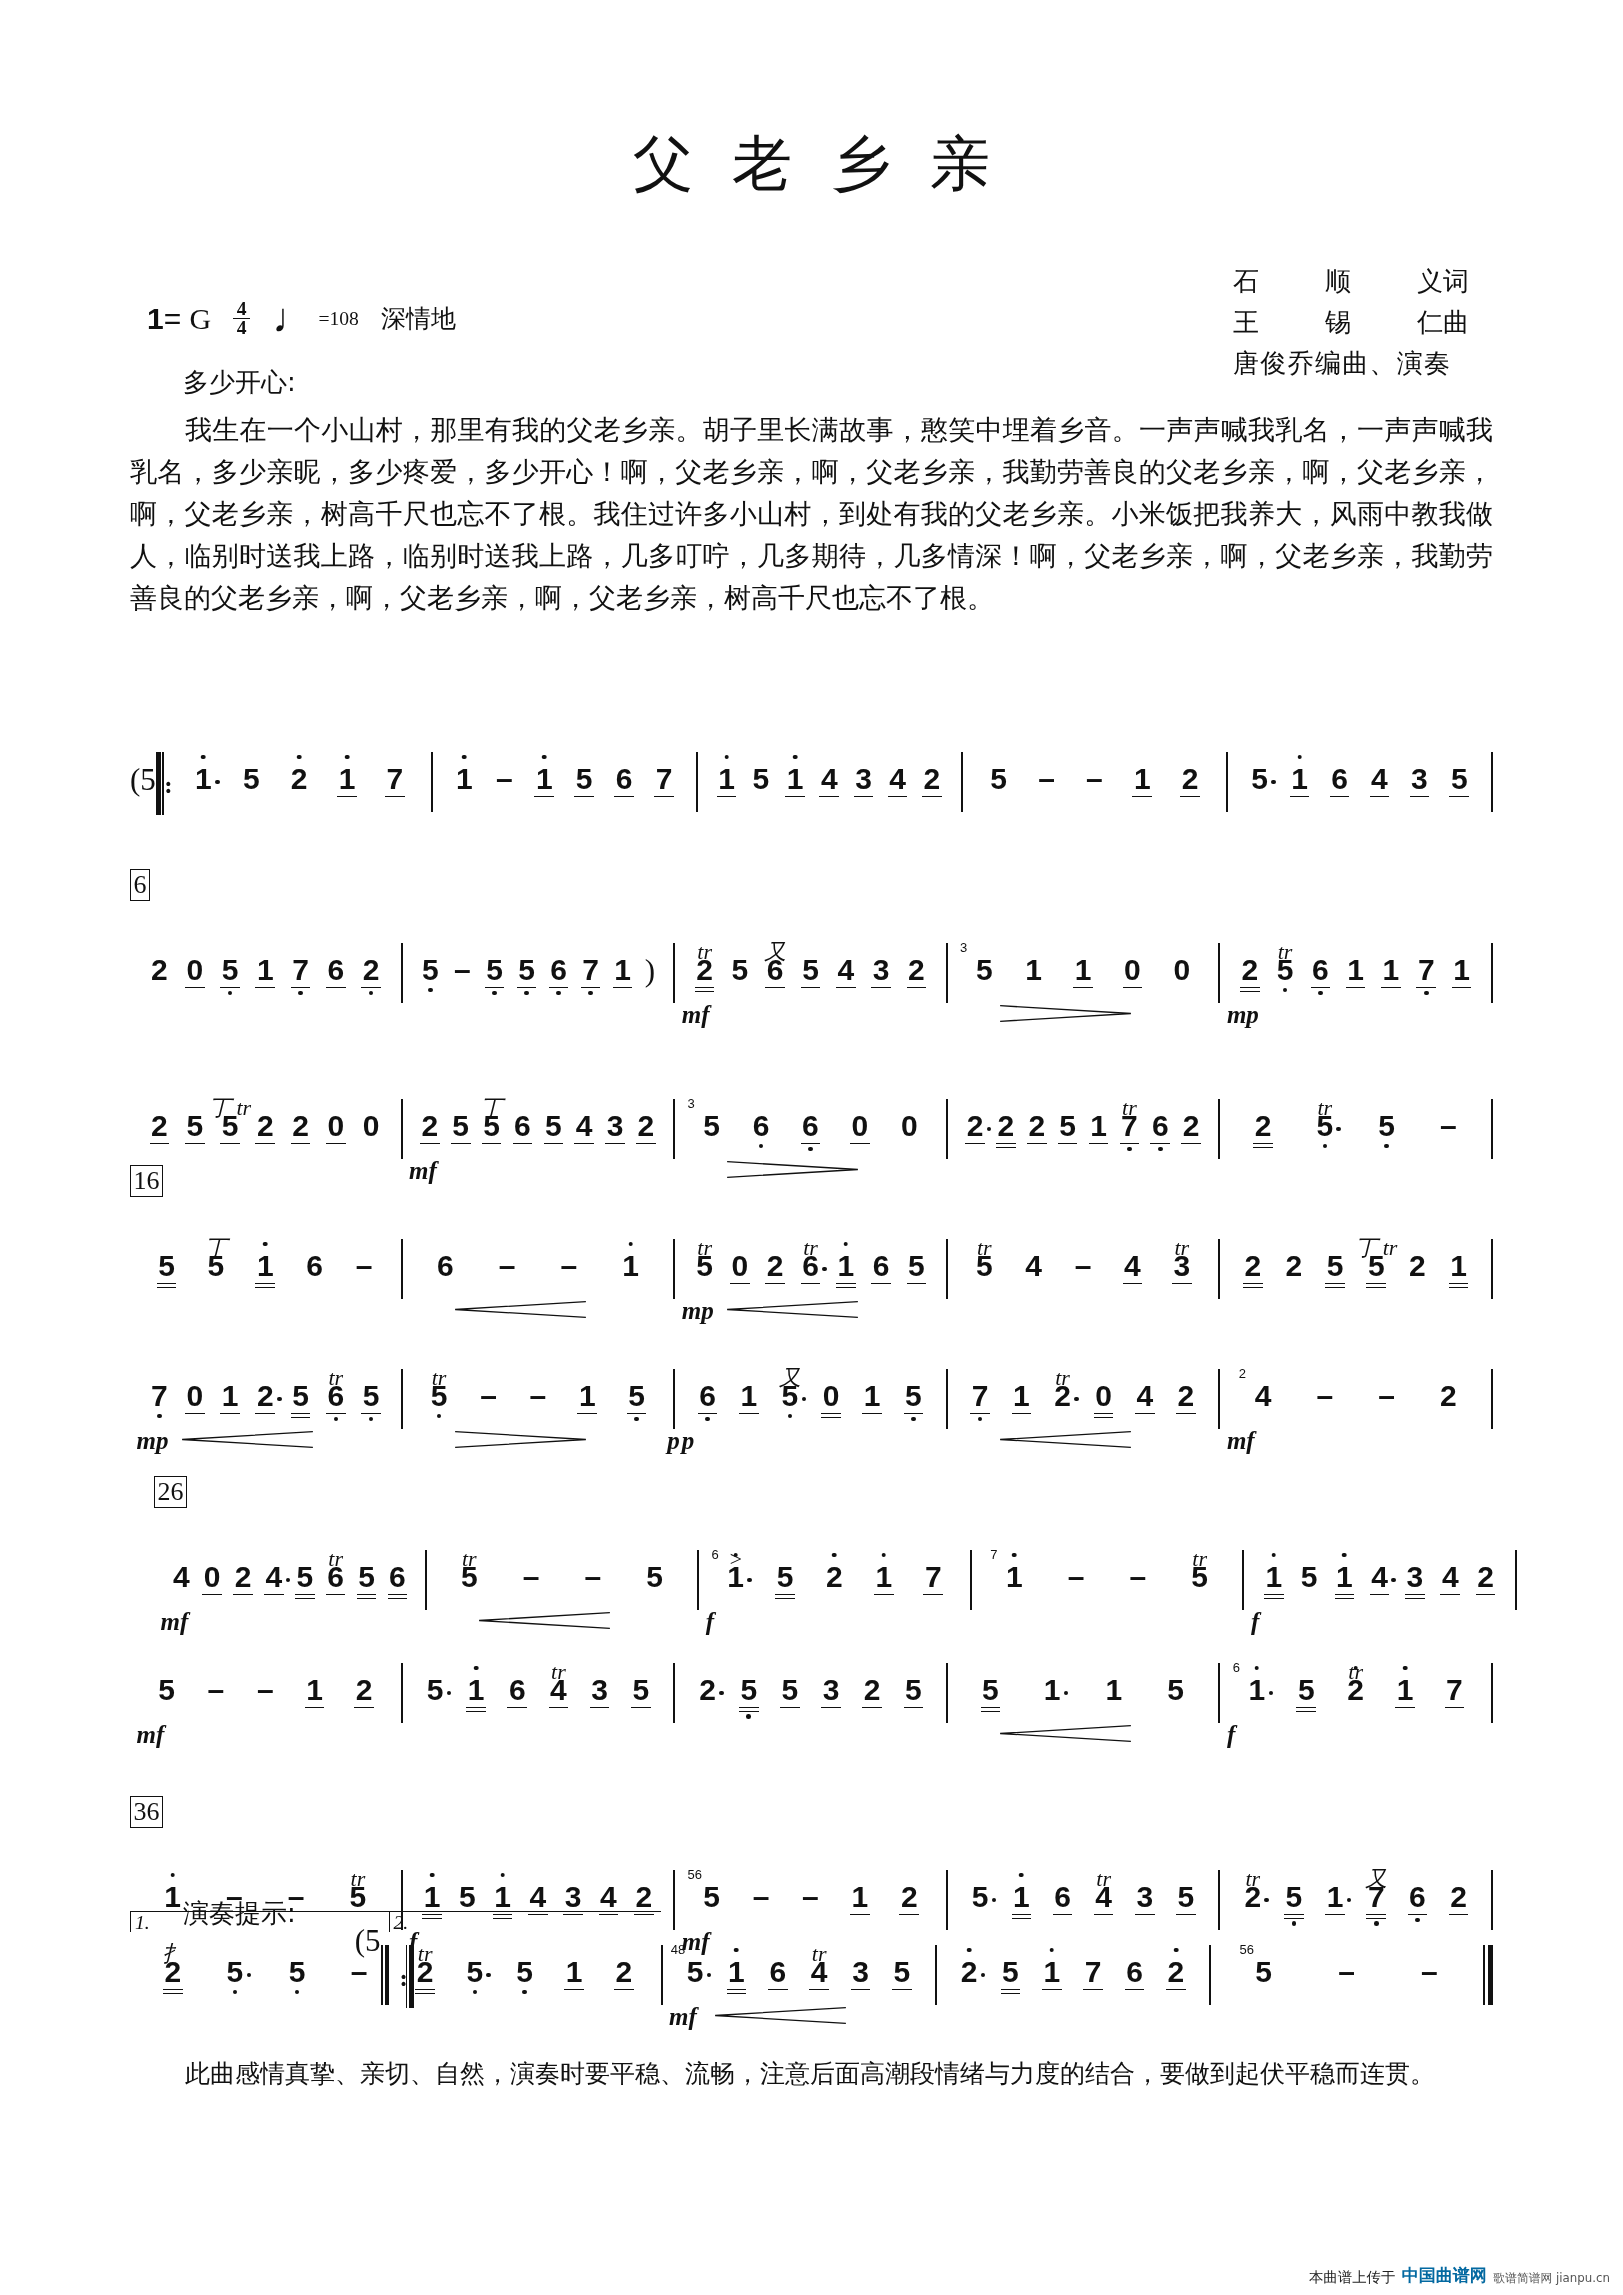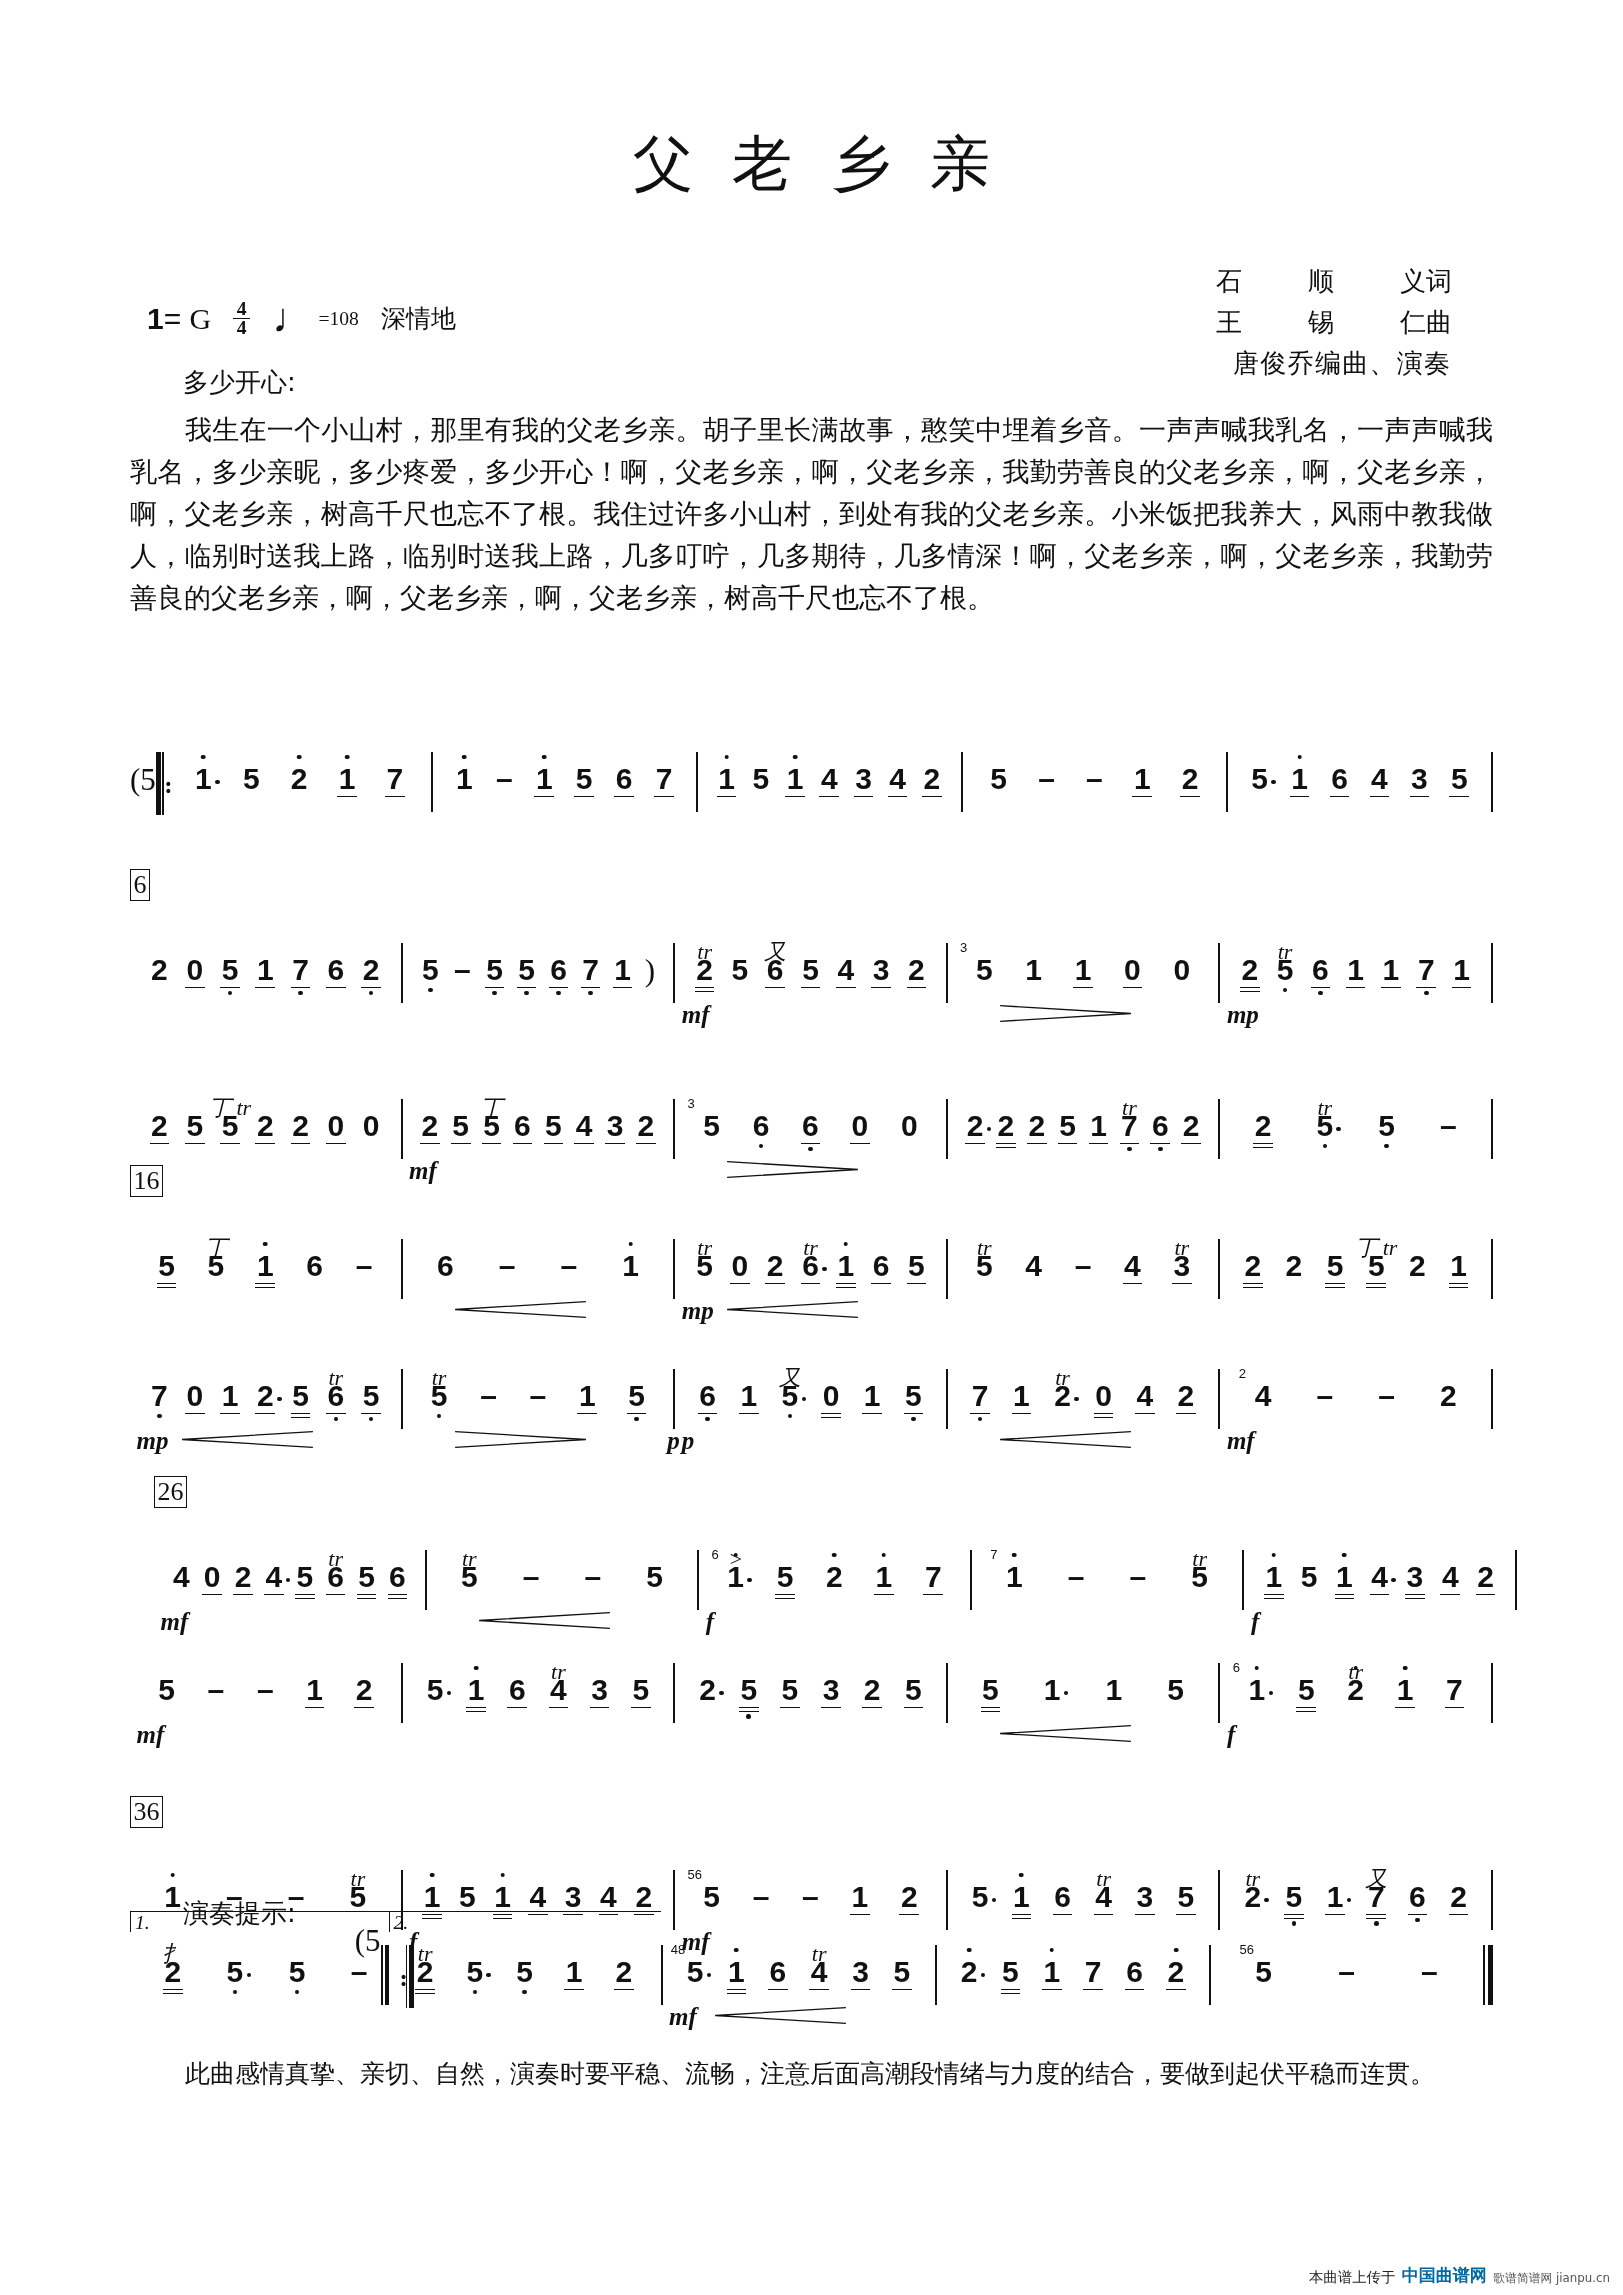--- a/index.html
+++ b/index.html
@@ -2,21 +2,21 @@
 <html style="font-size:10.5px"><head>
 <meta charset="utf-8">
 <style>
   html, body { margin: 0; padding: 0; background: #ffffff; }
   body { width: 1623px; height: 2295px; position: relative; overflow: hidden;
          font-family: "DejaVu Serif", "Liberation Serif", serif; color: #111; }
   .title { position: absolute; left: 0; right: 0; top: 124px; text-align: center;
            font-size: 60px; letter-spacing: 39px; font-weight: 300; padding-left: 39px; }
   .credits { position: absolute; right: 154px; top: 261px; font-size: 26px; line-height: 41px; }
   .credits div { display: flex; justify-content: space-between; width: 236px; }
-  .credits .wide { letter-spacing: 1.3px; margin-left: 17px; }
+  .credits .wide { letter-spacing: 1.3px; }
   .meta { position: absolute; left: 147px; top: 298px; display: flex; align-items: center;
           font-size: 26px; gap: 22px; }
   .meta .key { font-family: "Liberation Sans", sans-serif; font-weight: bold; font-size: 30px; }
   .meta .key span.g { font-family: "Liberation Serif", serif; font-weight: normal; }
   .frac { display: inline-flex; flex-direction: column; align-items: center; font-size: 19.6px;
           line-height: 18.3px; font-weight: bold; font-family: "Liberation Serif", serif; }
   .frac i { display:block; width: 17px; border-top: 1.3px solid #111; height: 0; }
   .tempo { display: flex; align-items: center; gap: 5.2px; font-family: "Liberation Serif", serif; }
   .tempo .qnote { font-size: 41px; line-height: 1; }
   .tempo .num { font-size: 19.6px; }

